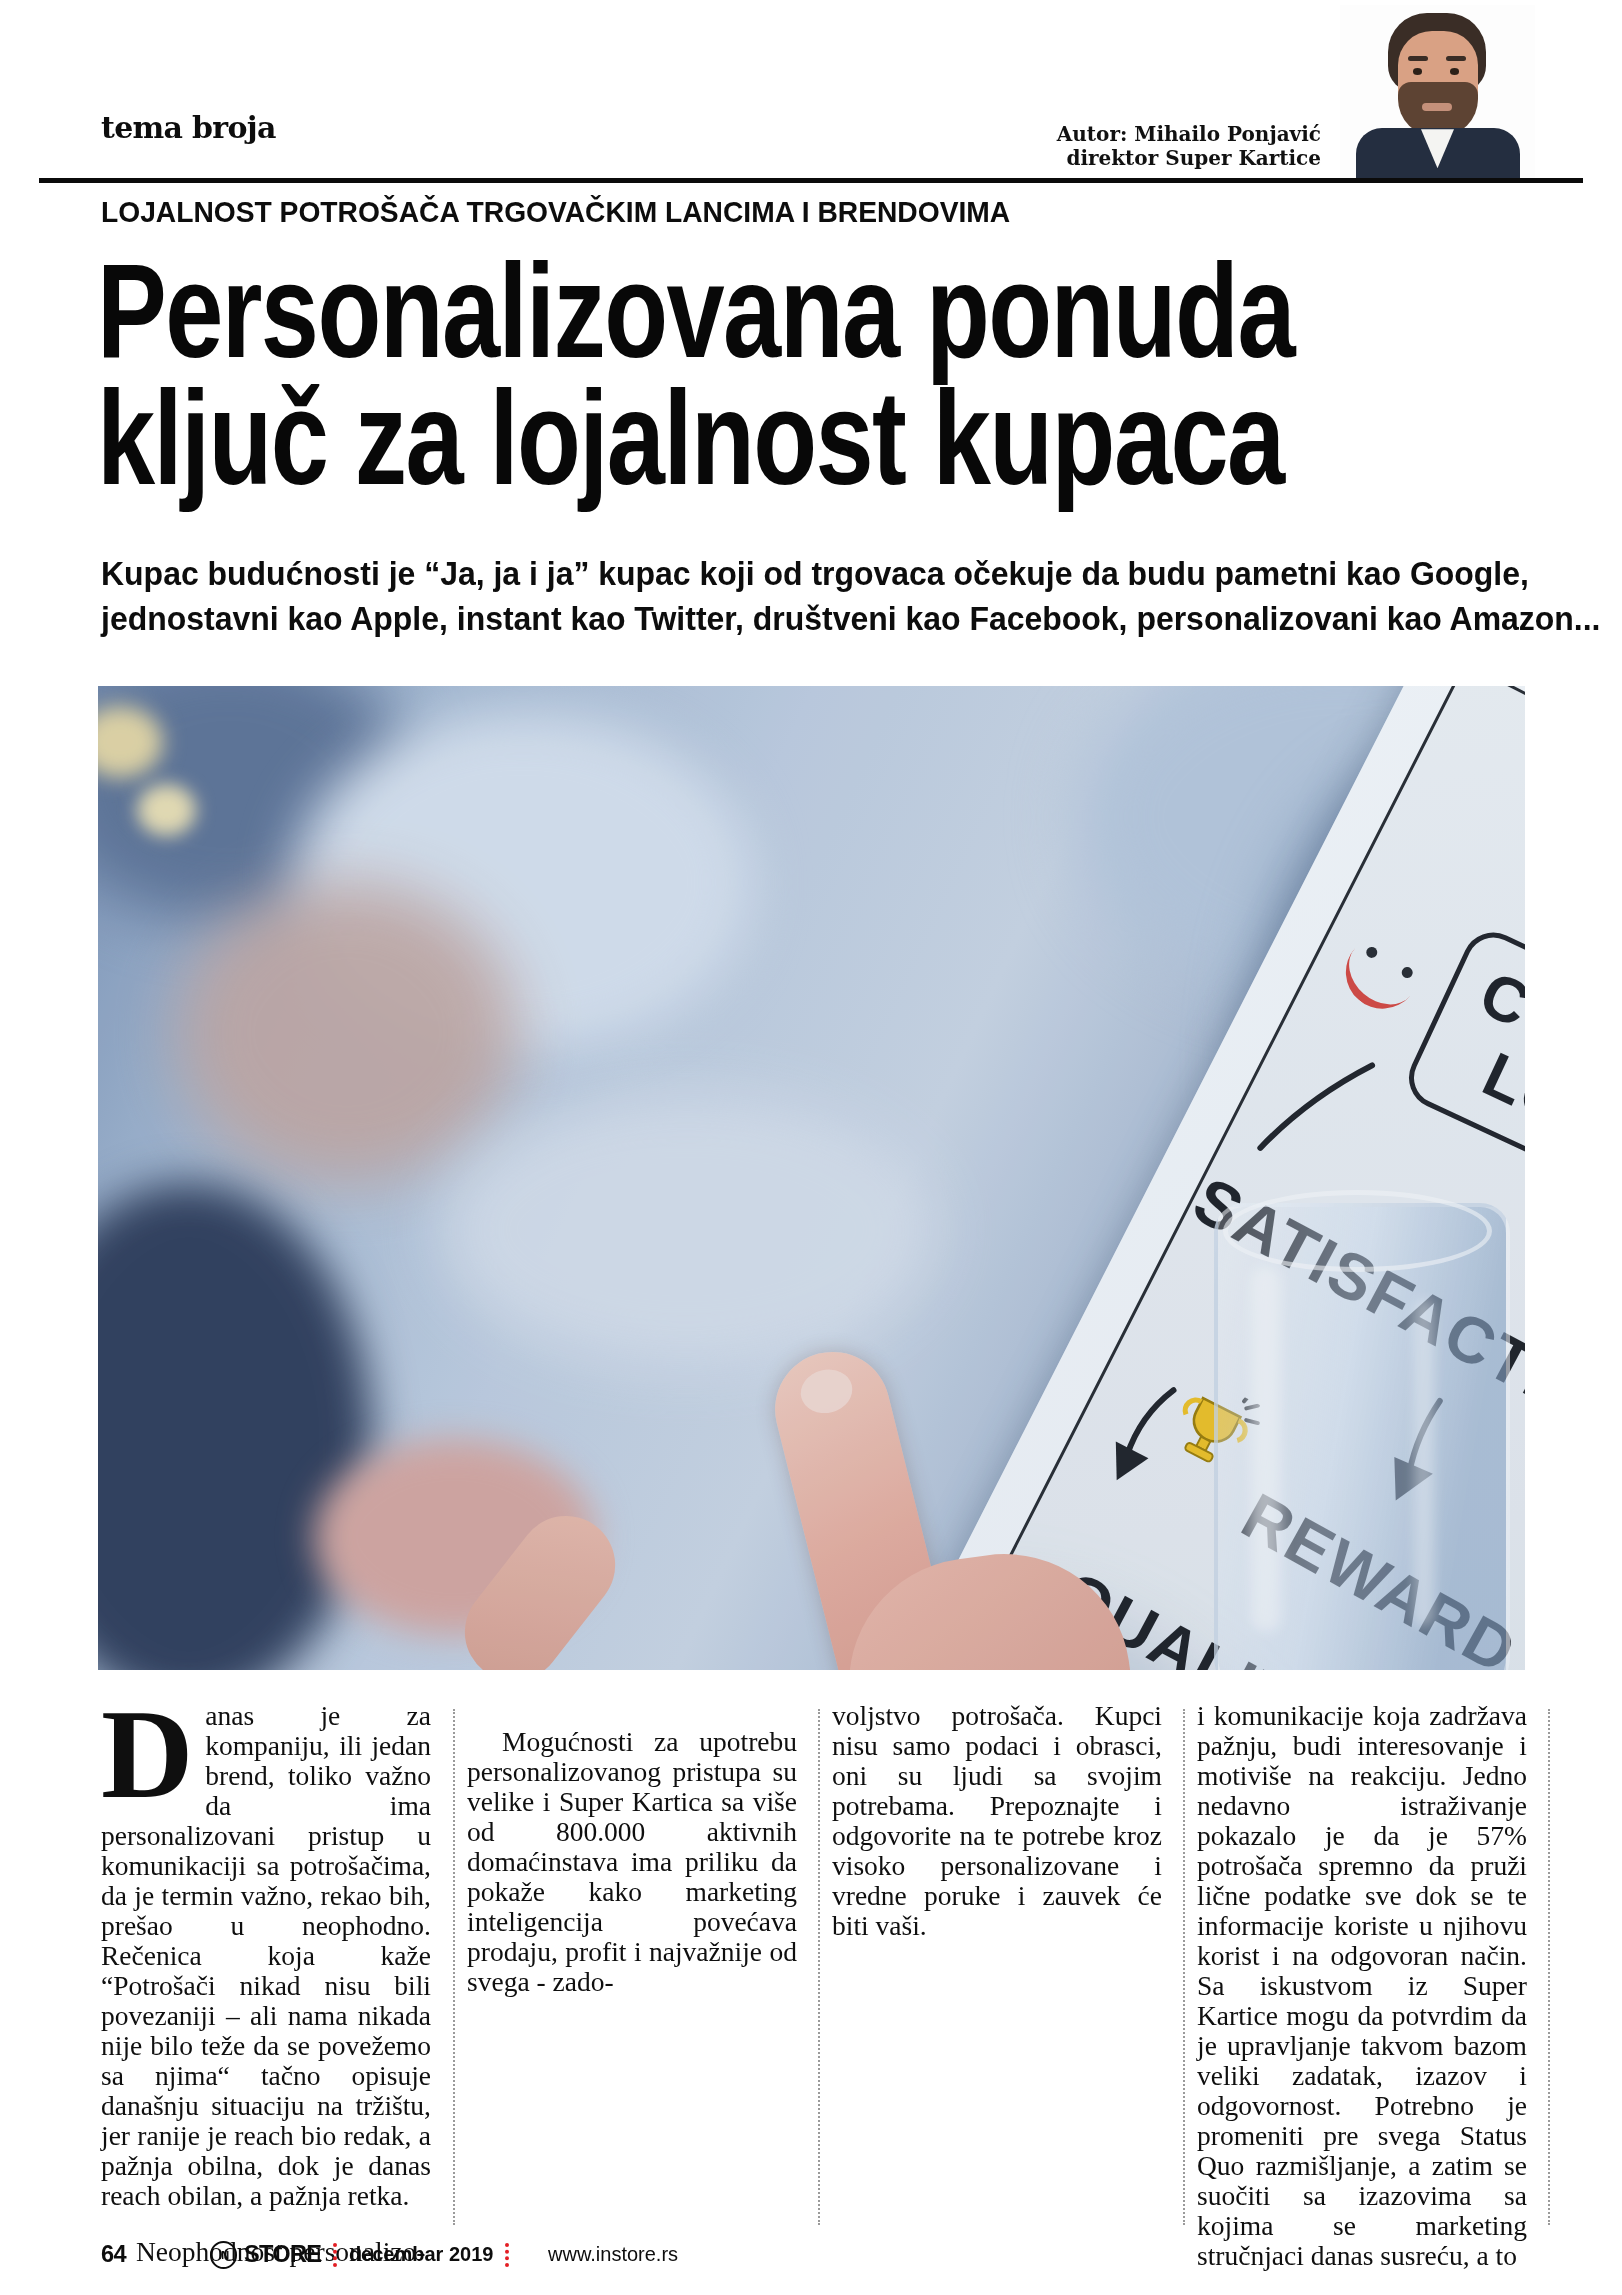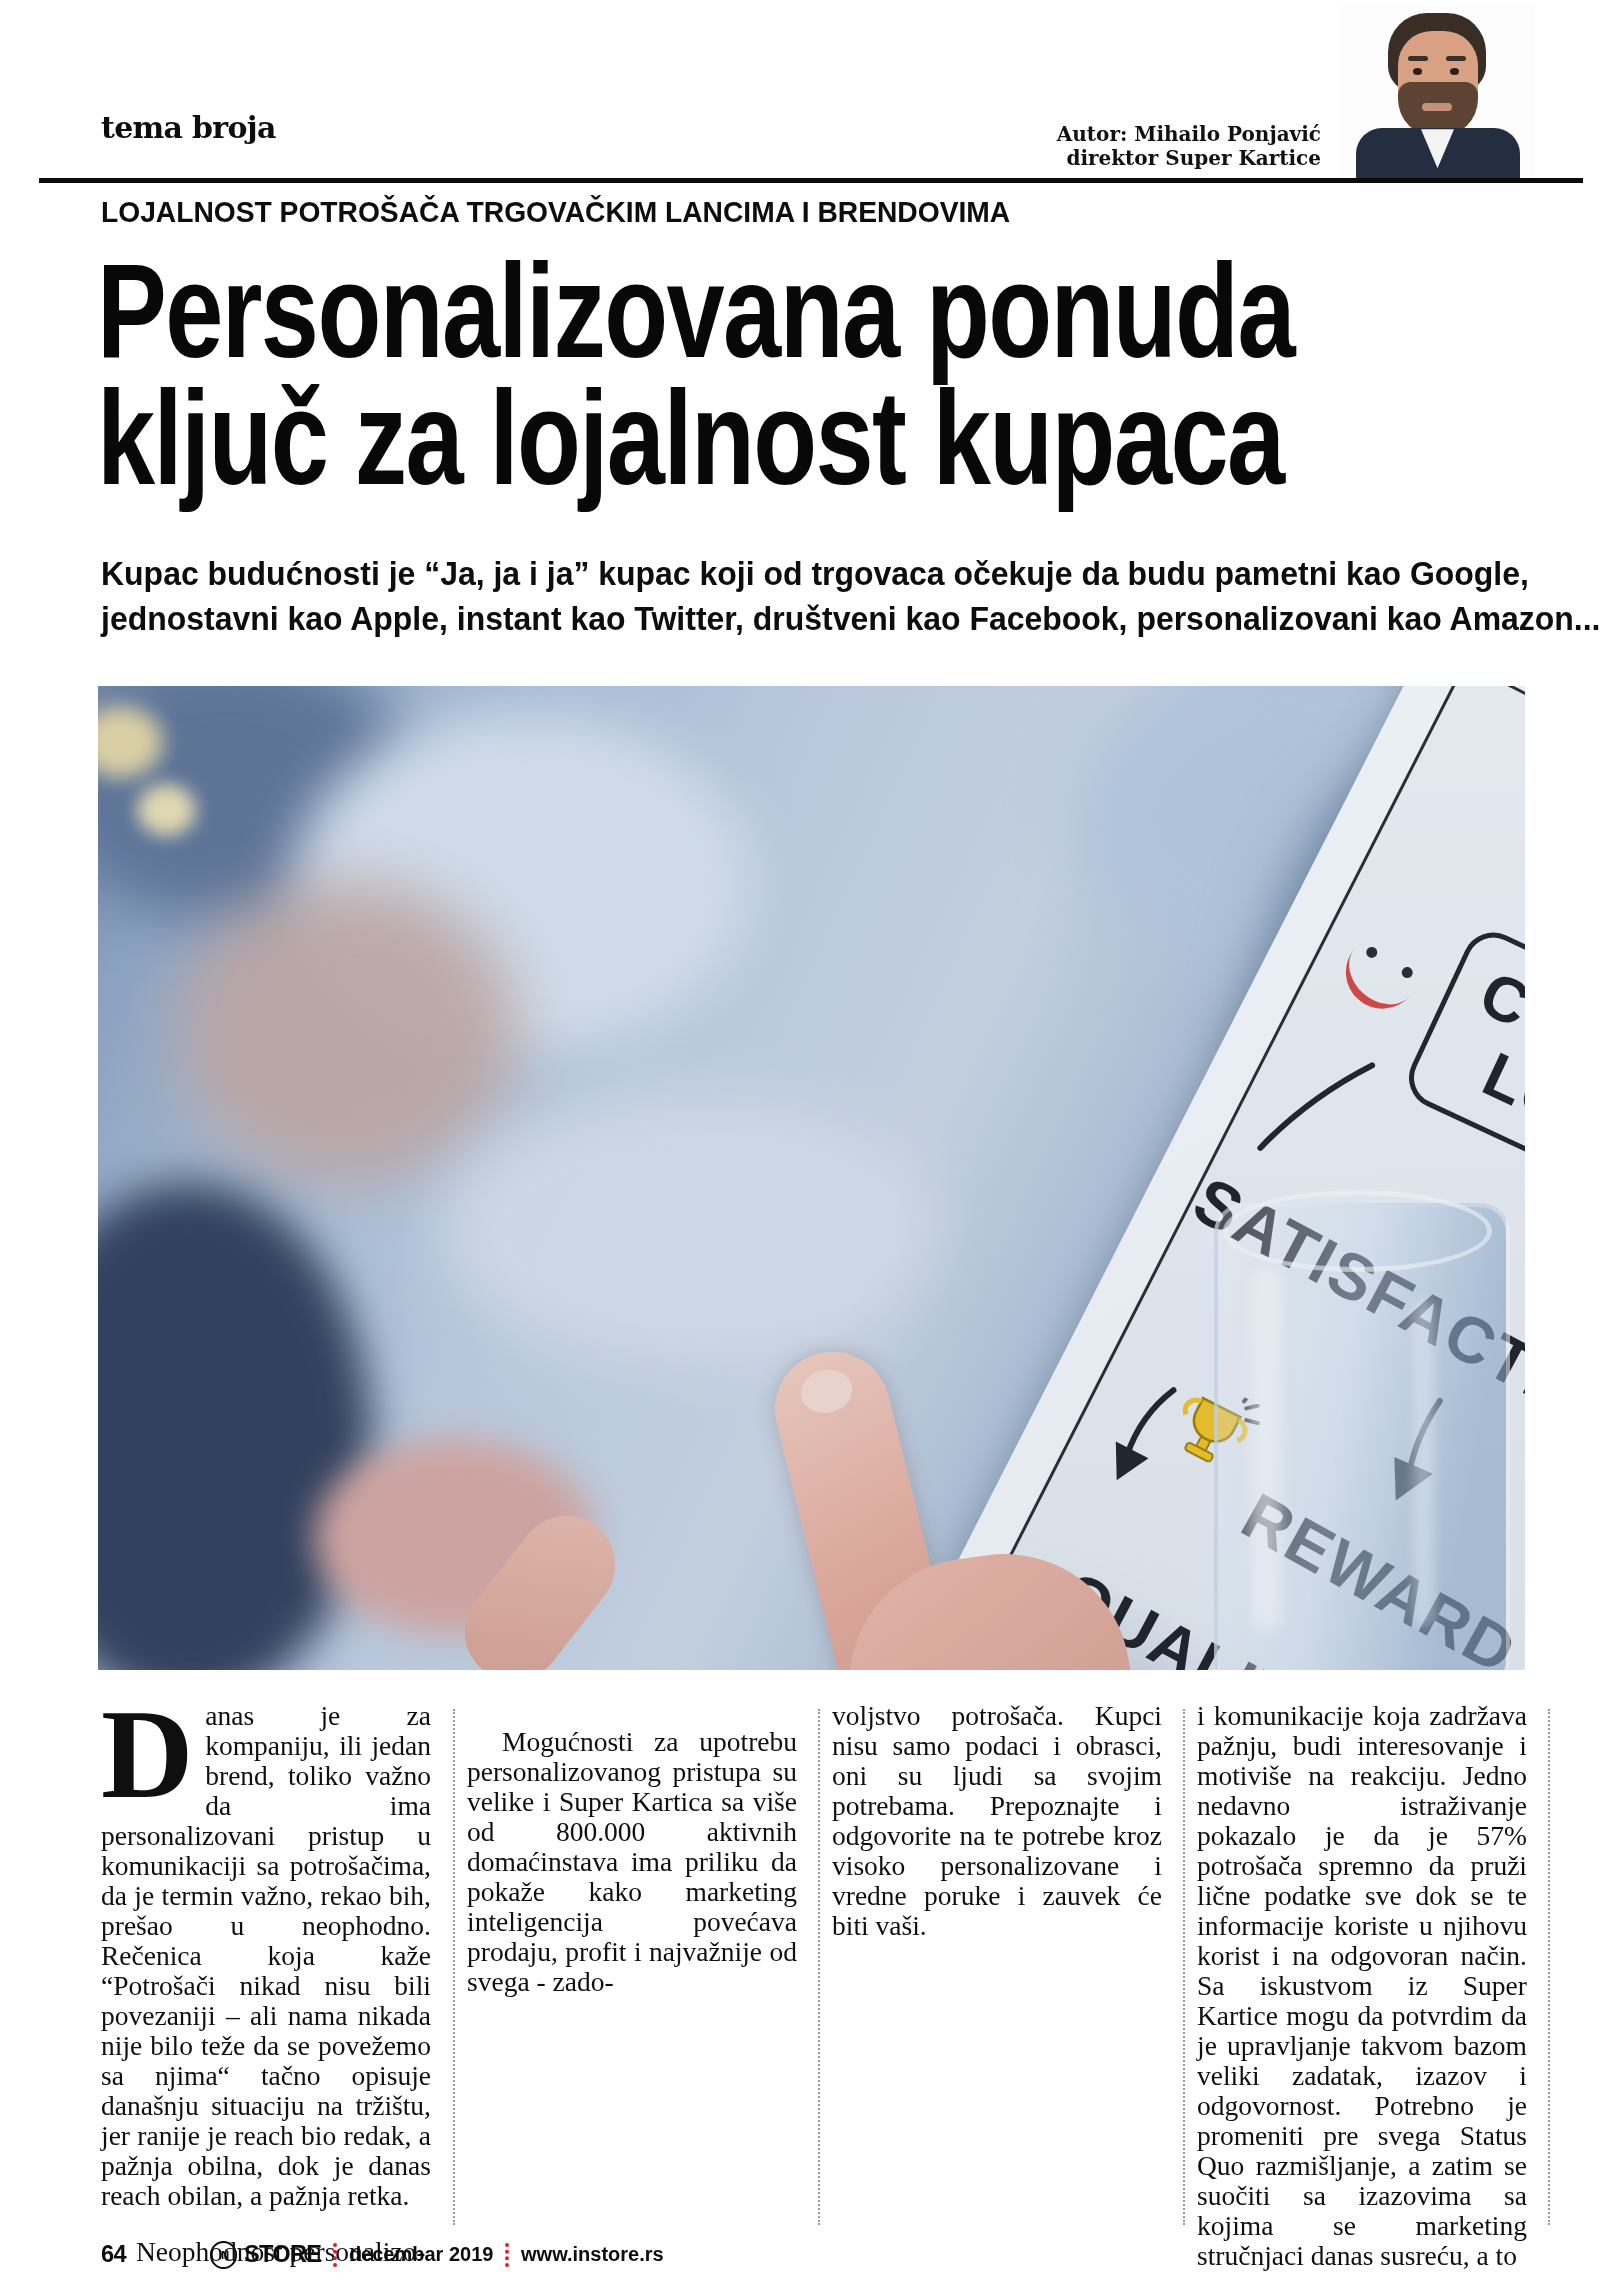--- a/index.html
+++ b/index.html
@@ -100,21 +100,21 @@
 
   
   .footer{position:absolute;left:101px;top:2241px;display:flex;align-items:center;color:#0d0d0d;}
   .pgnum{font-weight:bold;font-size:23.6px;letter-spacing:-0.7px;}
   .fspace{width:84px;}
   .inlogo{width:23.6px;height:23.6px;border:2.6px solid #0d0d0d;border-radius:50%;display:flex;
       align-items:center;justify-content:center;font-weight:bold;font-size:11px;letter-spacing:-0.7px;margin-right:6.5px;}
   .brand{font-weight:bold;font-size:23.6px;letter-spacing:-0.7px;}
   .dotsep{height:23.6px;width:0;border-left:4.6px dotted #e31e24;margin:0 11.8px;}
   .issue{font-weight:bold;font-size:20px;}
-  .site{font-size:20px;font-weight:bold;letter-spacing:0;}
+  .site{font-size:20px;font-weight:normal;letter-spacing:0;margin-left:27px;}
 </style>
 </head>
 <body>
 
 <div id="page">
 
   <div class="section-label">tema broja</div>
 
   <div class="author-block">
     <div>Autor: Mihailo Ponjavić</div>

